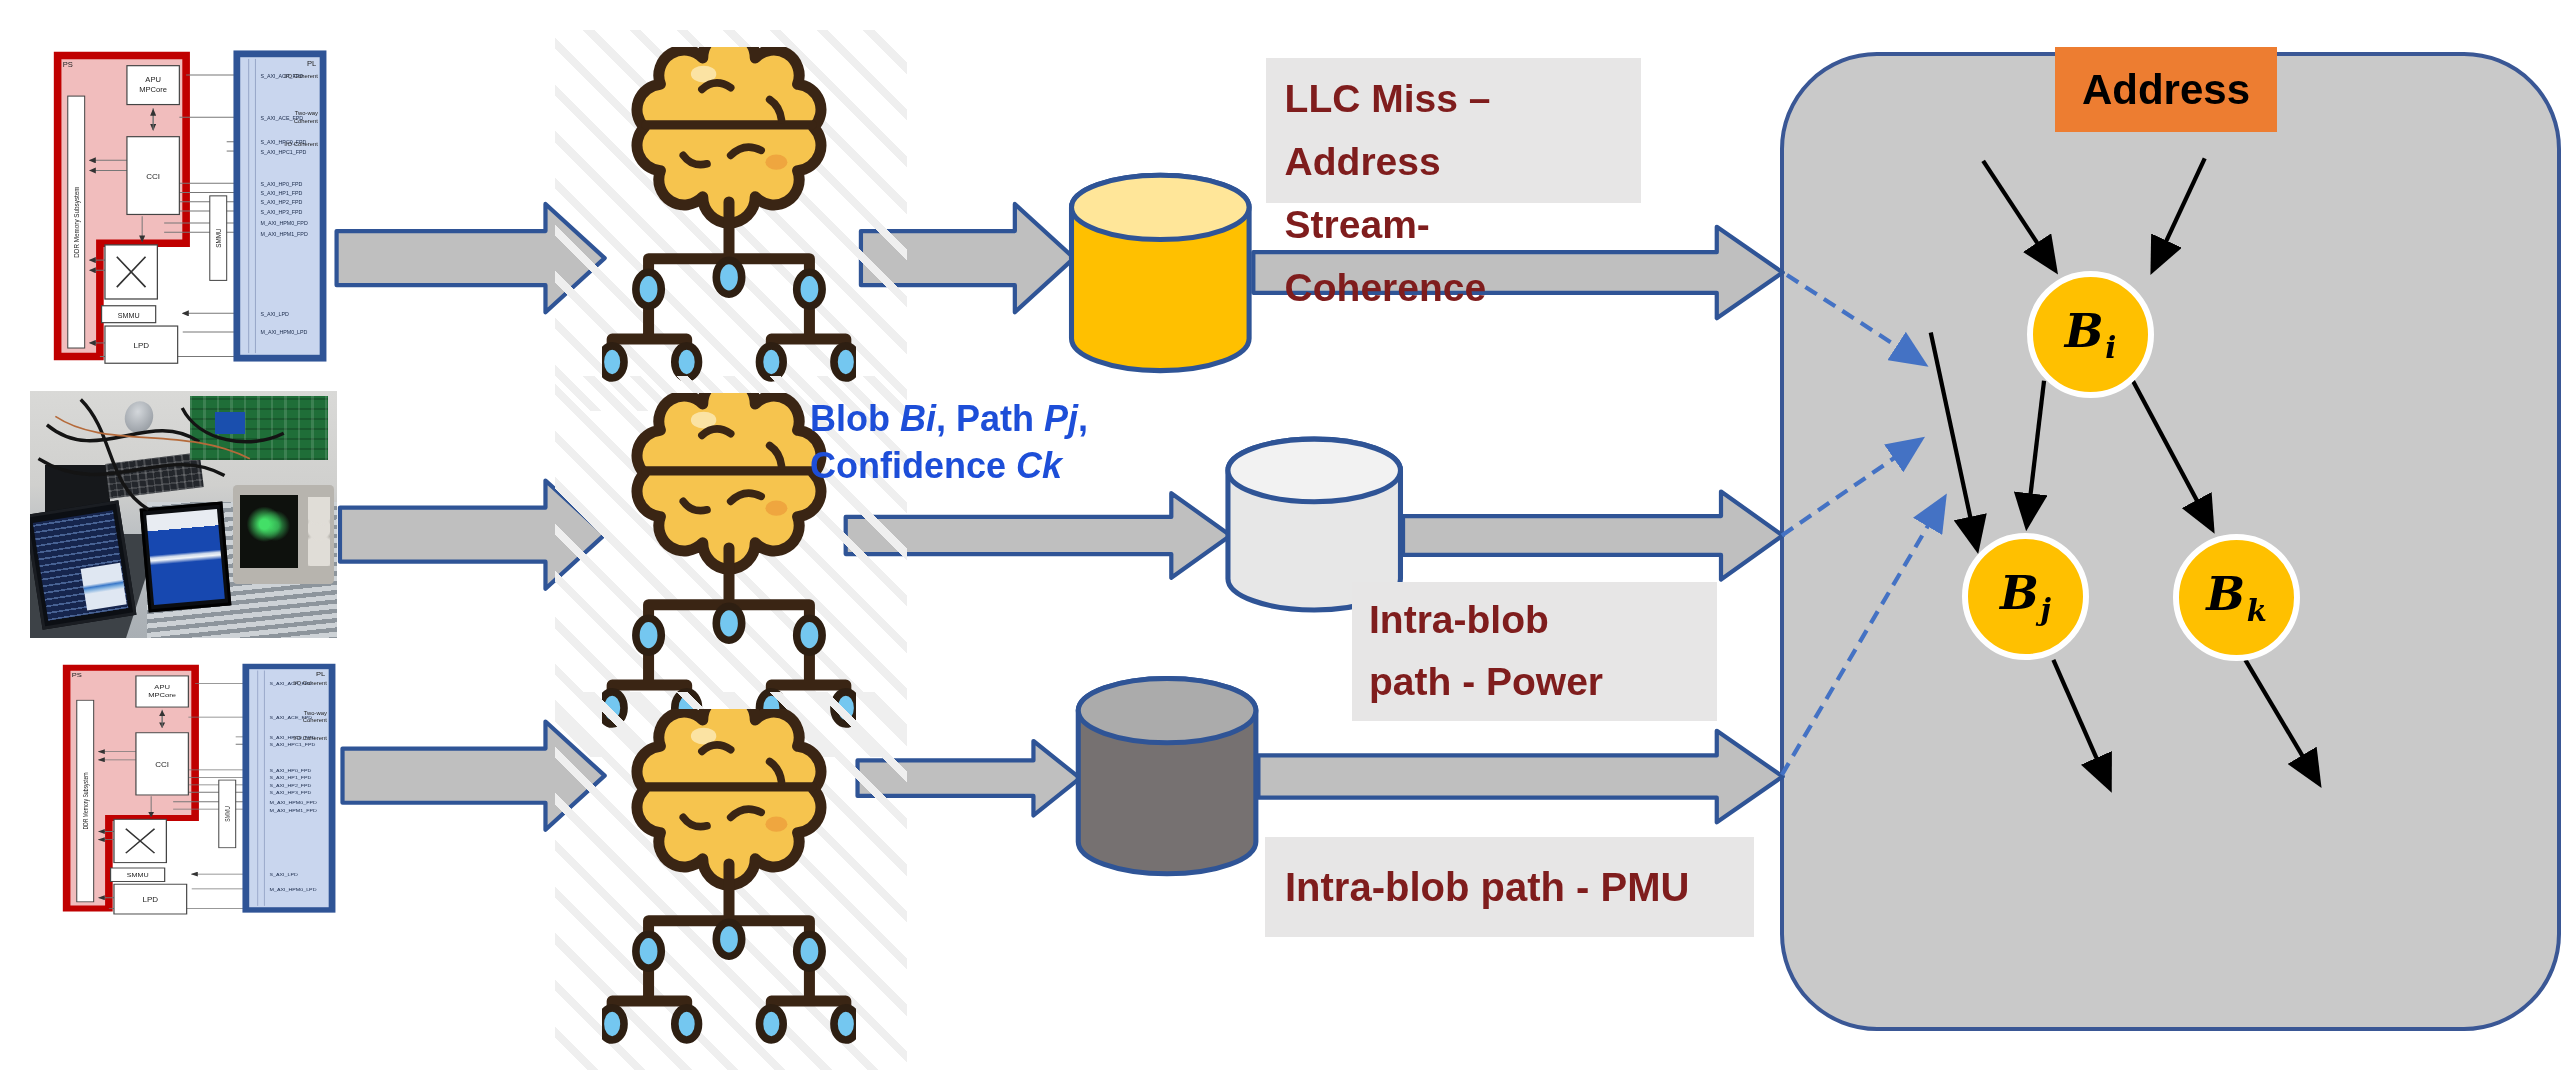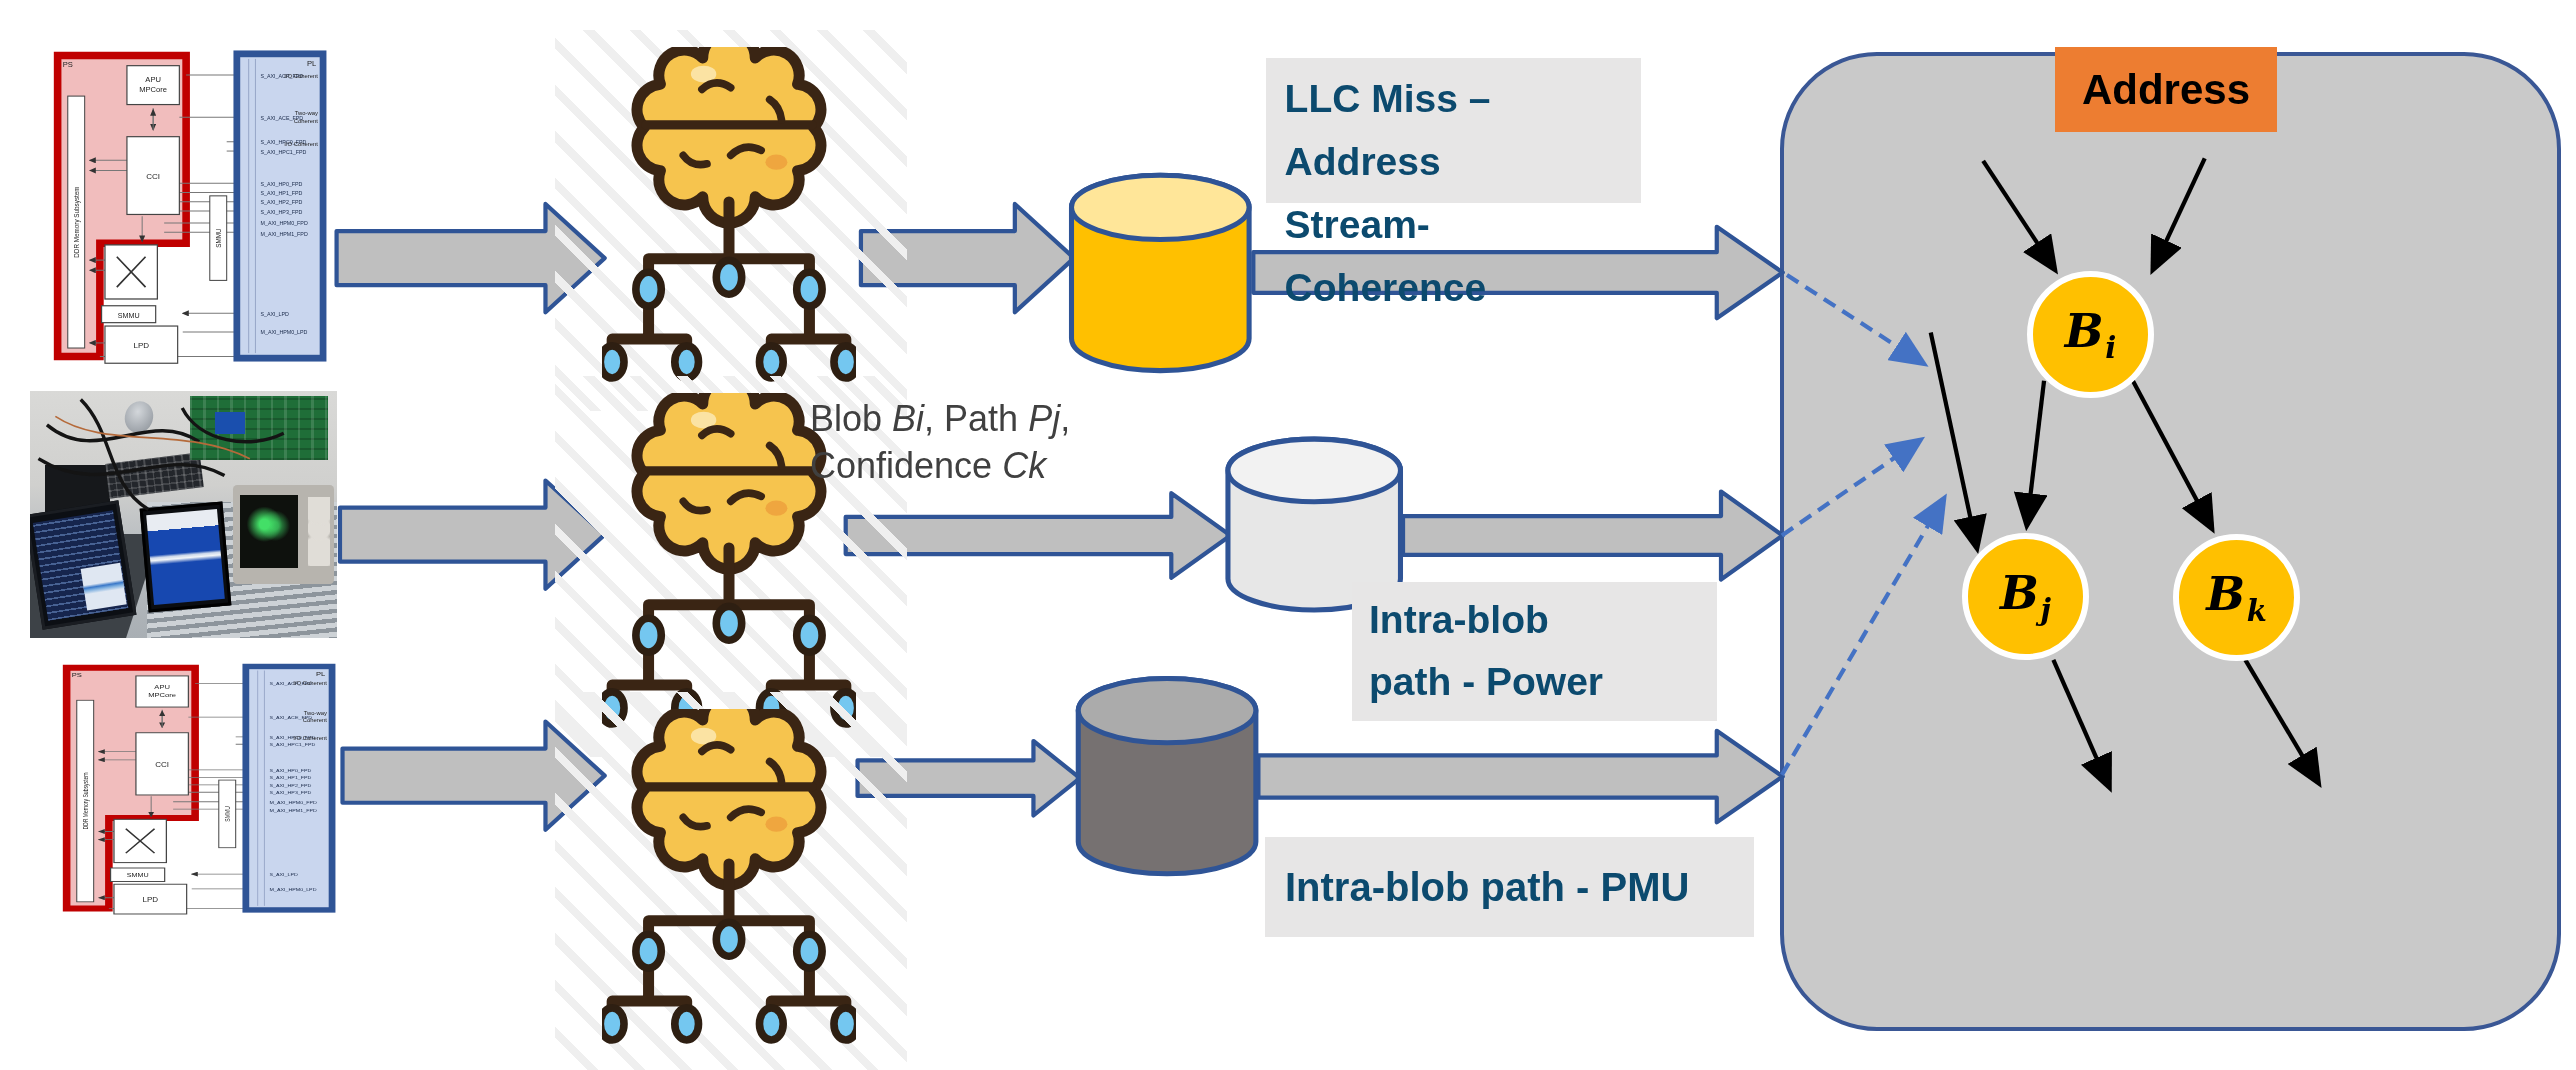--- a/index.html
+++ b/index.html
@@ -15,26 +15,26 @@
                  font-weight:bold;font-size:42px;color:#000;}
   .bnode{width:127px;height:127px;border-radius:50%;background:#FFC000;border:6.8px solid #ffffff;
          box-sizing:border-box;z-index:3;display:flex;align-items:center;justify-content:center;
          font-family:"DejaVu Serif", serif;font-style:italic;font-weight:600;font-size:46px;color:#000;}
   .bnode sub{font-size:29px;font-style:italic;margin-left:1.7px;transform:translateY(8.5px);}
   .bnode-i{left:2027px;top:271px;}
   .bnode-j{left:1962px;top:533px;}
   .bnode-k{left:2173px;top:534px;}
 
   
-  .plabel{background:#E7E6E6;color:#0c4a6e;font-weight:bold;z-index:2;box-sizing:border-box;}
+  .plabel{background:#E7E6E6;color:#7f1d1d;font-weight:bold;z-index:2;box-sizing:border-box;}
   .lbl-llc{left:1266px;top:58px;width:375px;height:145px;font-size:39px;line-height:1.62;padding:8.5px 0 0 18.6px;}
   .lbl-power{left:1352px;top:582px;width:365px;height:139px;font-size:39px;line-height:1.6;padding:6.8px 0 0 17px;}
   .lbl-pmu{left:1265px;top:812px;width:489px;height:100px;font-size:40px;display:flex;align-items:center;padding-left:20px;margin-top:25px;}
 
-  .blob-text{left:810px;top:396px;width:364px;color:#404040;font-weight:normal;font-size:36px;line-height:1.3;z-index:2;}
+  .blob-text{left:810px;top:396px;width:364px;color:#1d4ed8;font-weight:bold;font-size:36px;line-height:1.3;z-index:2;}
   .blob-text i{font-style:italic;}
 
   
   .ml-icon{width:254px;height:351px;z-index:2;}
   .ml-icon::before{content:"";position:absolute;left:-47px;top:-17px;right:-51px;bottom:-12.7px;
      background:repeating-linear-gradient(45deg,transparent 0 25px,#EFEFEF 25px 33px);z-index:-1;}
   .icon1{left:602px;top:47px;}
   .icon2{left:602px;top:393px;}
   .icon3{left:602px;top:709px;}
 

